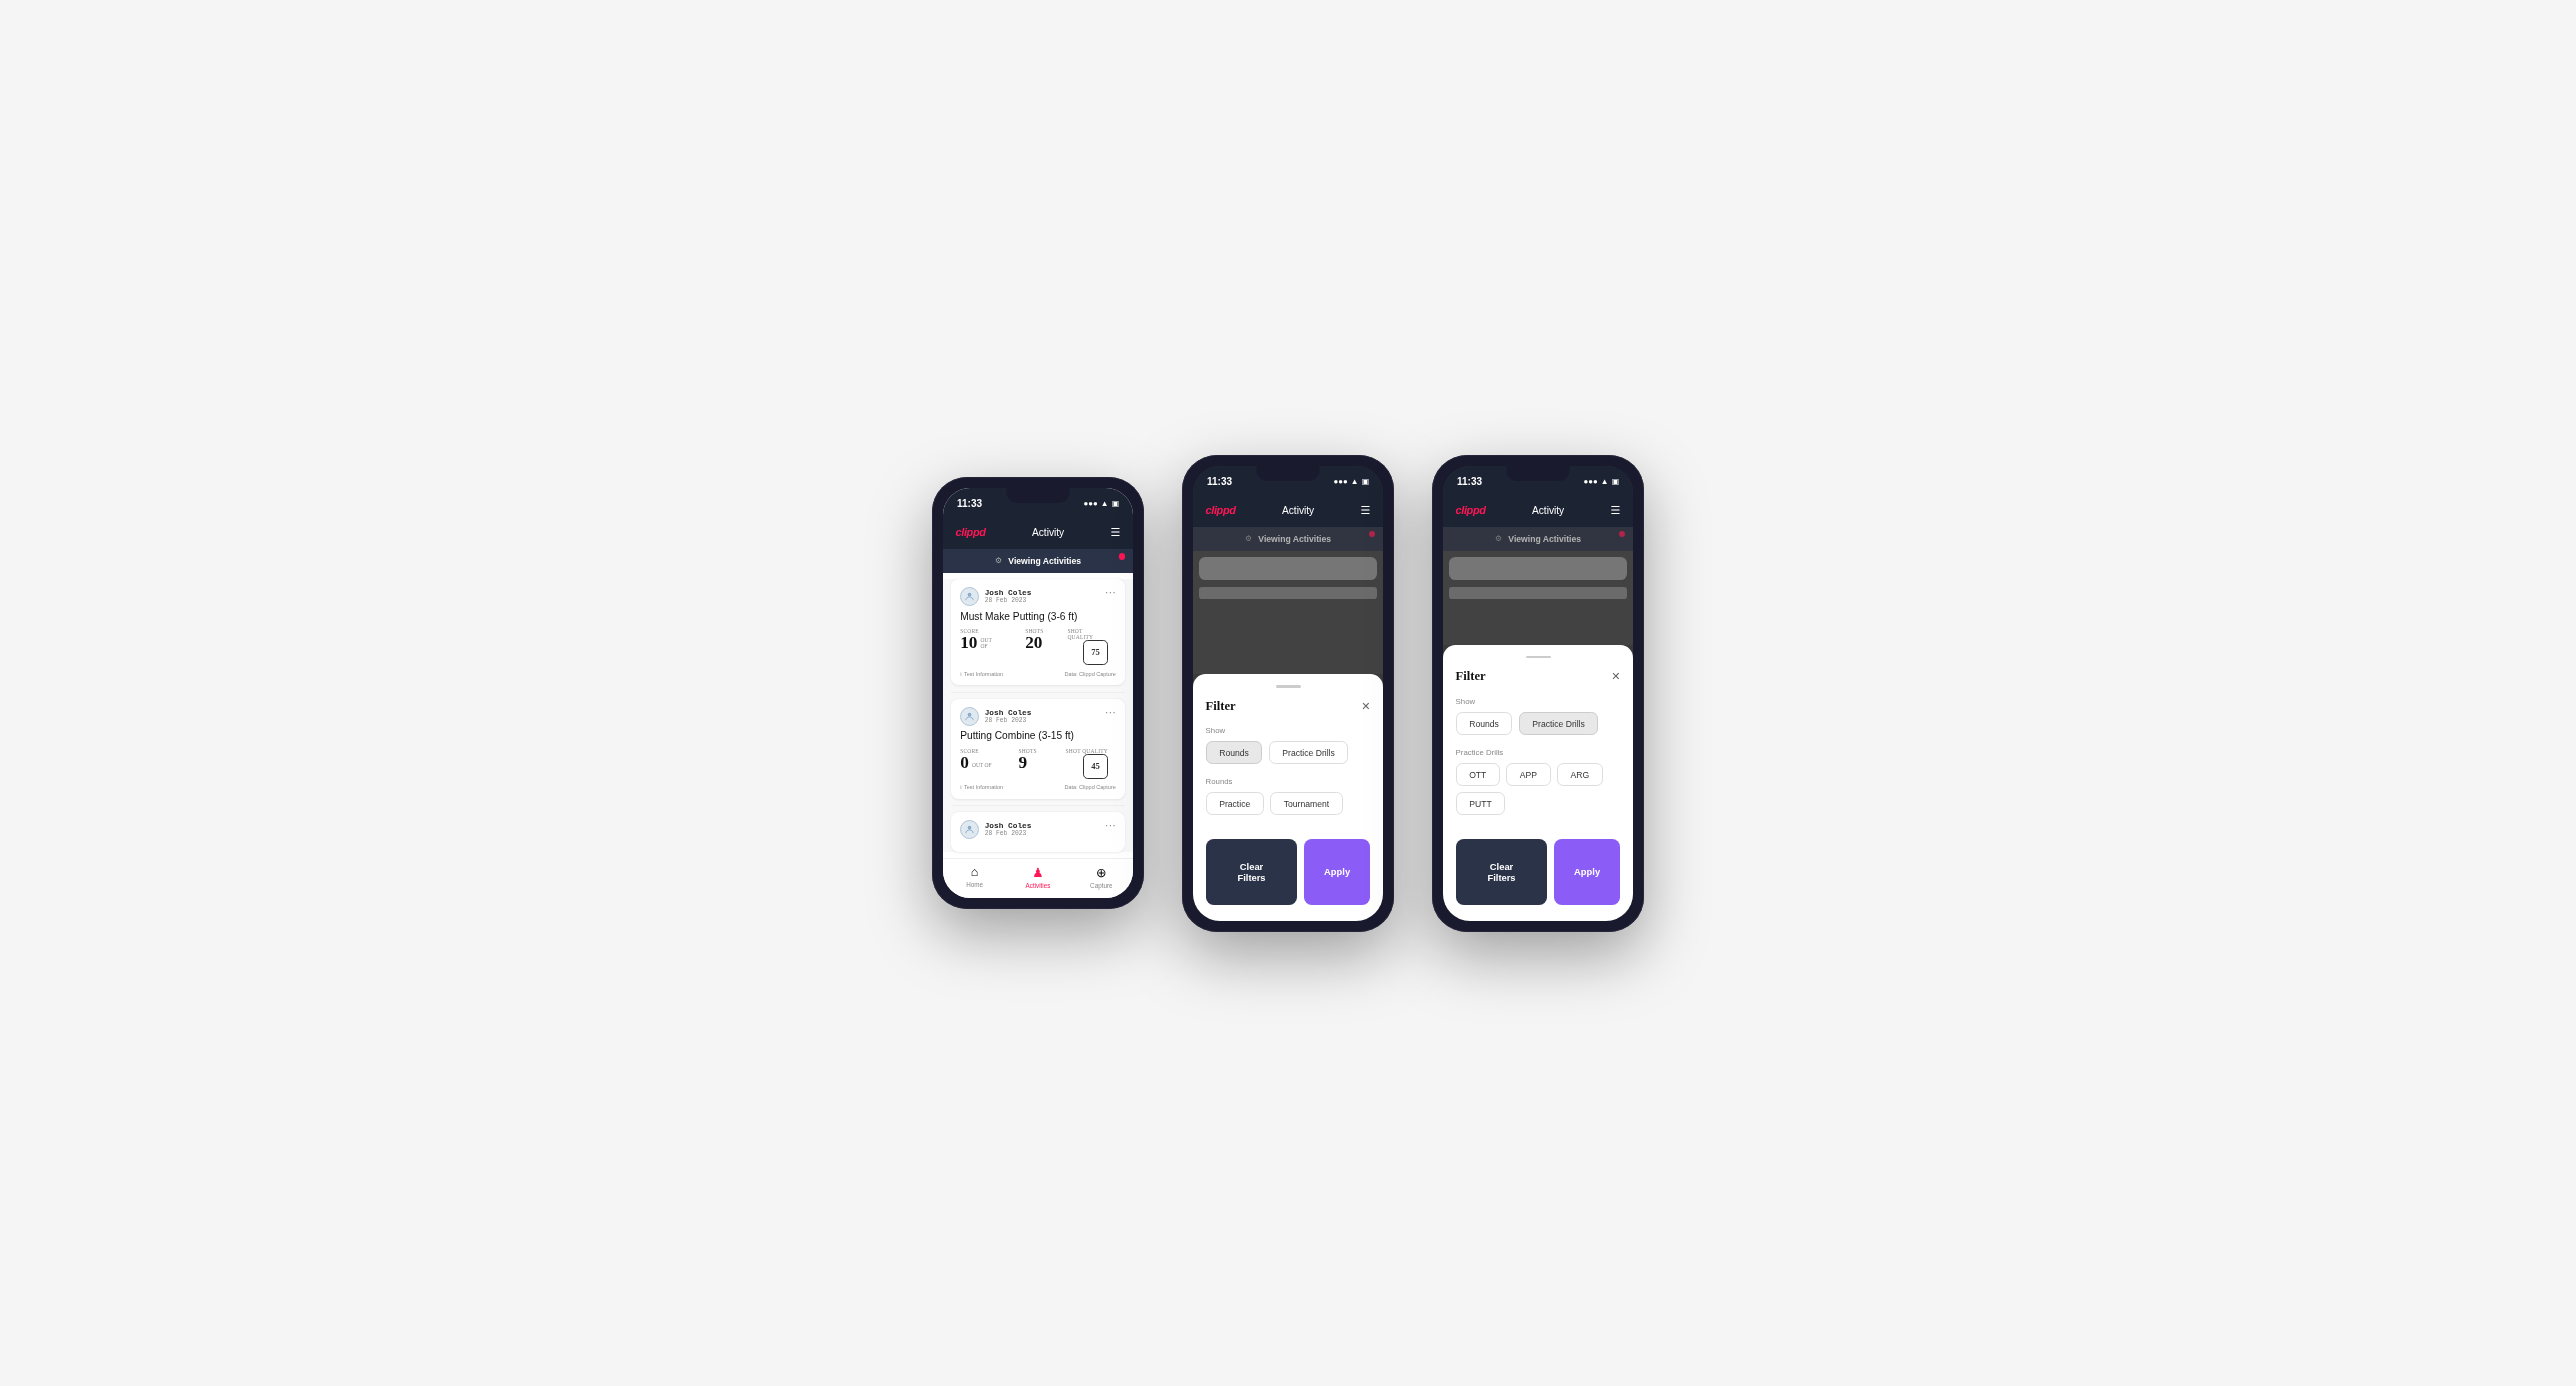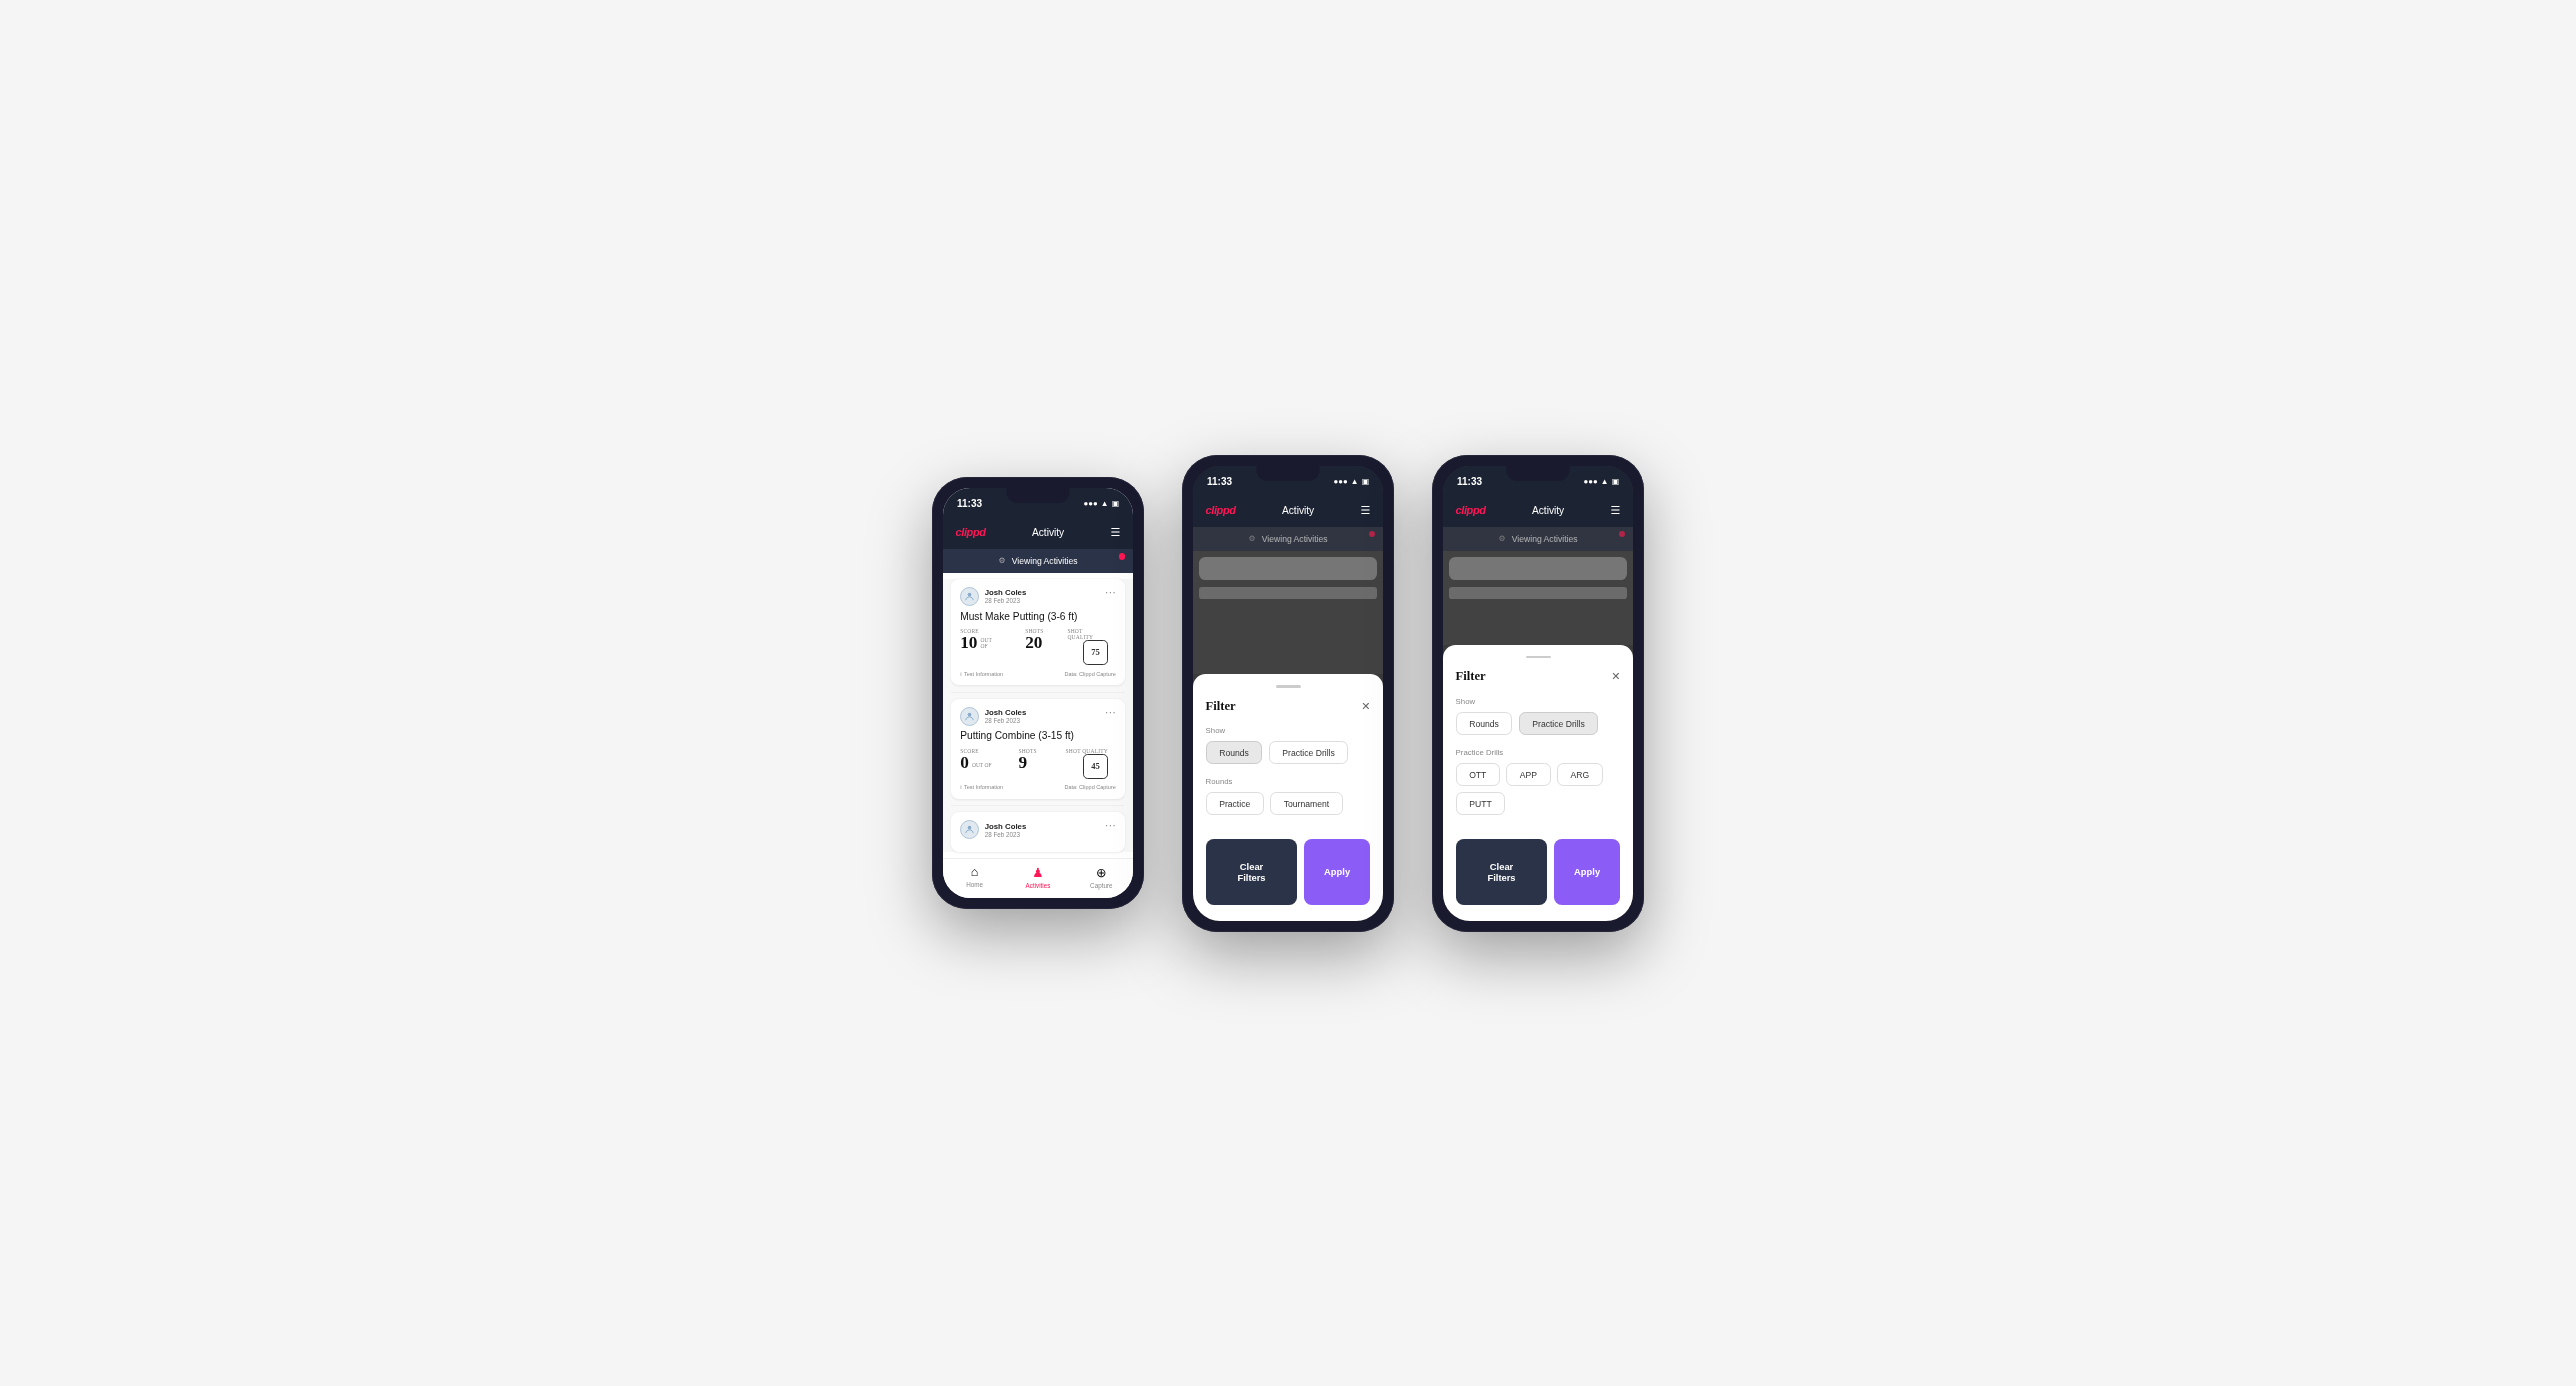--- a/index.html
+++ b/index.html
@@ -98,21 +98,21 @@
       display: flex;
       align-items: center;
       justify-content: center;
       gap: 6.3px;
       padding: 7px;
       position: relative;
     }
     .viewing-bar-text {
       color: #fff;
       font-size: 8.6px;
-      font-weight: 400;
+      font-weight: 700;
     }
     .viewing-bar-dot {
       width: 6.3px;
       height: 6.3px;
       background: #ff1654;
       border-radius: 50%;
       position: absolute;
       right: 7.8px;
       top: 4.7px;
     }
@@ -136,20 +136,21 @@
     .card-header {
       display: flex;
       justify-content: space-between;
       align-items: flex-start;
       margin-bottom: 4.7px;
     }
     .user-info {
       display: flex;
       align-items: center;
       gap: 5.5px;
+      font-family: Liberation Mono, monospace;
     }
     .user-name {
       font-size: 7.8px;
       font-weight: 600;
       color: #222;
     }
     .user-date {
       font-size: 6.3px;
       color: #888;
     }

